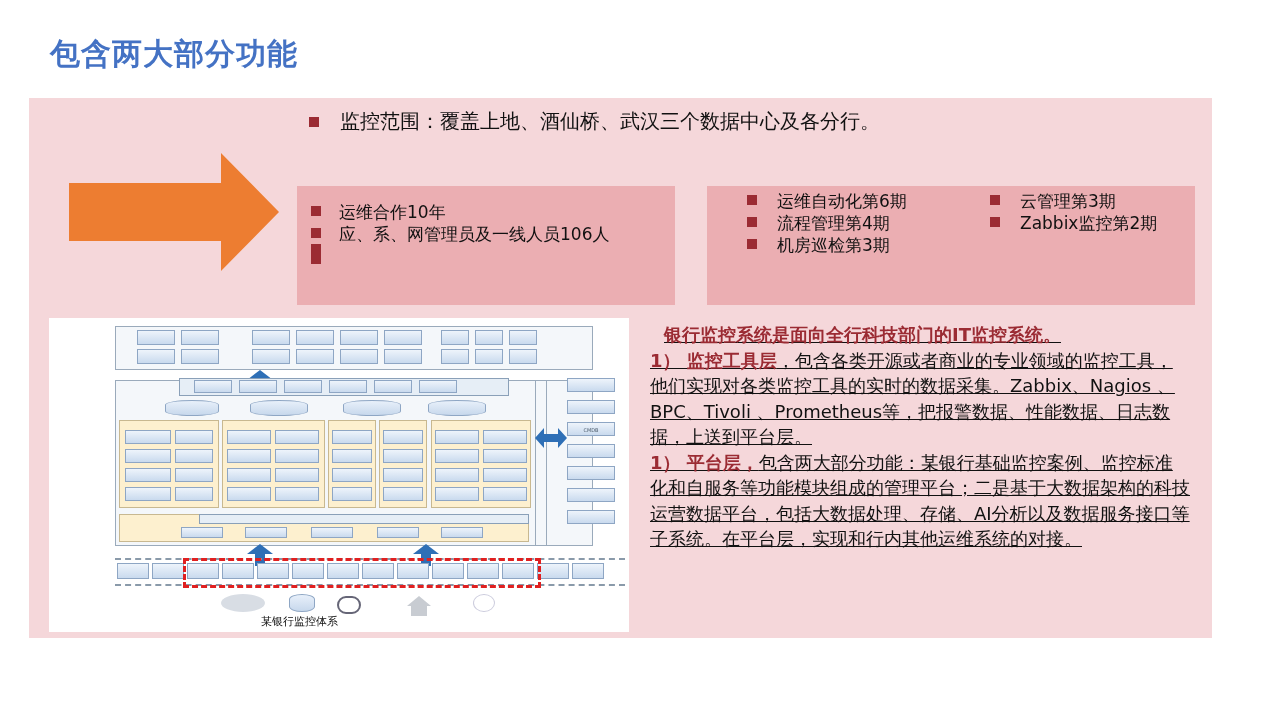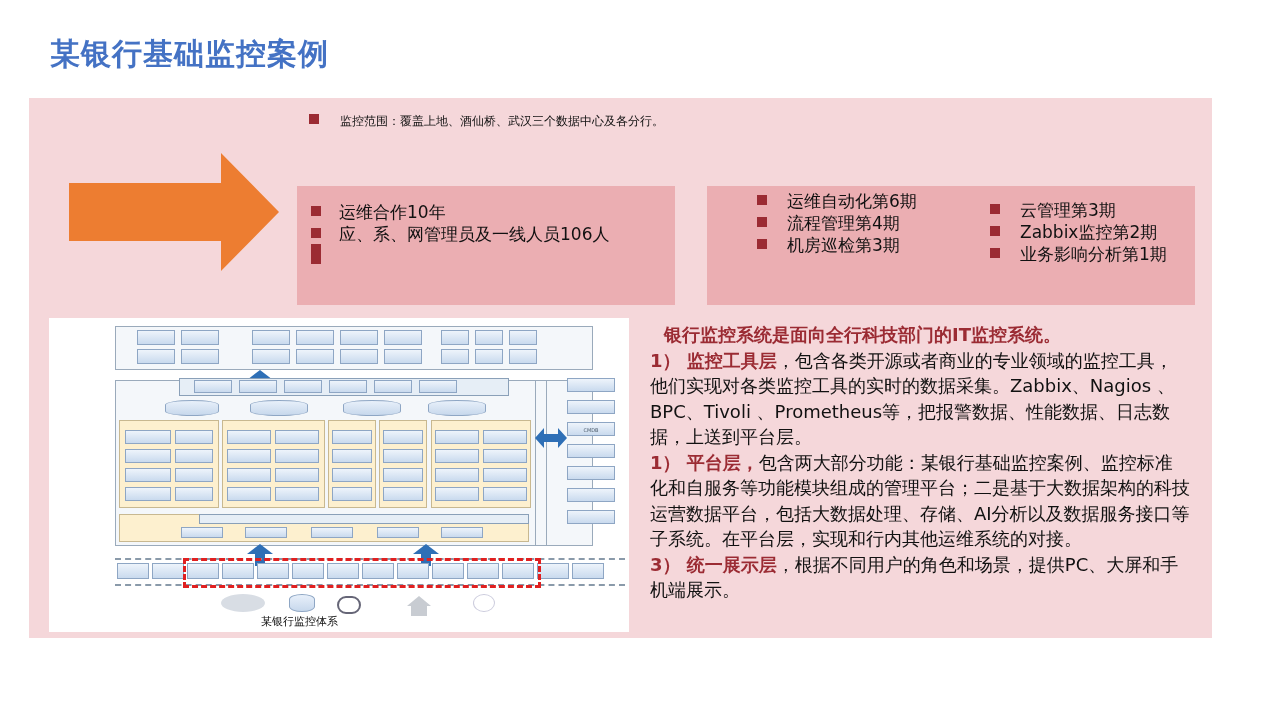--- a/index.html
+++ b/index.html
@@ -17,41 +17,41 @@
     background: #f5d7da;
   }
 
   .arrow { position: absolute; left: 69px; top: 153px; width: 210px; height: 118px; }
 
   .bullet {
     display: inline-block; width: 10px; height: 10px; background: #9b2b33;
     margin-right: 18px; flex: 0 0 auto; position: relative; top: -1px;
   }
 
-  .top-list { position: absolute; left: 309px; top: 111px; width: 890px; font-size: 12px; line-height: 21px; }
+  .top-list { position: absolute; left: 309px; top: 111px; width: 890px; font-size: 20px; line-height: 21px; }
   .top-list .row { display: flex; align-items: baseline; }
   .top-list .row .txt { flex: 1; }
   .top-list .row .bullet { margin-right: 21px; }
 
   .box-left {
     position: absolute; left: 297px; top: 186px; width: 378px; height: 119px;
     background: #ebaeb2; padding: 15px 0 0 14px; font-size: 17px; line-height: 22px;
   }
   .box-left .row, .box-right .row { display: flex; align-items: center; white-space: nowrap; }
   .box-left .bullet { margin-right: 18px; }
 
   .box-right {
     position: absolute; left: 707px; top: 186px; width: 488px; height: 119px;
     background: #ebaeb2; font-size: 17px; line-height: 22px;
   }
-  .box-right .col1 { position: absolute; left: 50px; top: 4px; }
-  .box-right .col2 { position: absolute; left: 283px; top: 13px; }
+  .box-right .col1 { position: absolute; left: 40px; top: 4px; }
+  .box-right .col2 { position: absolute; left: 283px; top: 4px; }
   .box-right .bullet { margin-right: 20px; }
 
-  .desc { position: absolute; left: 650px; top: 322px; width: 540px; font-size: 18px; line-height: 25.5px; }
+  .desc { position: absolute; left: 650px; top: 322px; width: 540px; font-size: 18px; line-height: 25.5px; text-decoration: underline; }
   .desc .lead { color: #9b2b33; font-weight: bold; padding-left: 14px; }
   .desc .hl { color: #9b2b33; font-weight: bold; }
 
   
   .diagram {
     position: absolute; left: 49px; top: 318px; width: 580px; height: 314px;
     background: #ffffff; overflow: hidden;
   }
   .dbox { position: absolute; border: 1px solid #8aa0b8; background: #e6eef6; }
   .dbox.section { background: #f4f7fa; border-color: #9aaabb; }
@@ -60,21 +60,21 @@
   .cyl { position: absolute; height: 16px; border: 1px solid #8ea6c4; border-radius: 50%/30%; background: linear-gradient(#e8f0fa, #c7d8ec); font-size: 5px; color: #506070; text-align: center; line-height: 14px; }
   .up-arrow { position: absolute; width: 0; height: 0; border-left: 13px solid transparent; border-right: 13px solid transparent; border-bottom: 10px solid #2e6fb6; }
   .up-shaft { position: absolute; width: 10px; background: #2e6fb6; }
   .dash-line { position: absolute; height: 0; border-top: 2px dashed #8a9aaa; }
   .red-dash { position: absolute; border: 3px dashed #e02020; }
   .caption { position: absolute; left: 212px; top: 296px; font-size: 11px; color: #111; }
 </style>
 </head>
 <body>
 
-<div class="title">某银行基础监控案例</div>
+<div class="title">包含两大部分功能</div>
 
 <div class="panel"></div>
 
 <svg class="arrow" viewBox="0 0 210 118">
   <polygon points="0,30 152,30 152,0 210,59 152,118 152,88 0,88" fill="#ed7d31"></polygon>
 </svg>
 
 <div class="top-list">
   <div class="row">
     <span class="bullet"></span>
@@ -115,33 +115,28 @@
       </div>
   </div>
   <div class="col2">
     <div class="row">
         <span class="bullet"></span>
         <span>云管理第3期</span>
       </div>
     <div class="row">
         <span class="bullet"></span>
         <span>Zabbix监控第2期</span>
-      </div>
-    <div class="row">
-        <span class="bullet"></span>
-        <span>业务影响分析第1期</span>
       </div>
   </div>
 </div>
 
 <div class="desc">
   <div class="lead">银行监控系统是面向全行科技部门的IT监控系统。</div>
   <div><span class="hl">1） 监控工具层</span><span>，包含各类开源或者商业的专业领域的监控工具，他们实现对各类监控工具的实时的数据采集。Zabbix、Nagios 、BPC、Tivoli 、Prometheus等，把报警数据、性能数据、日志数据，上送到平台层。</span></div>
   <div><span class="hl">1） 平台层，</span><span>包含两大部分功能：某银行基础监控案例、监控标准化和自服务等功能模块组成的管理平台；二是基于大数据架构的科技运营数据平台，包括大数据处理、存储、AI分析以及数据服务接口等子系统。在平台层，实现和行内其他运维系统的对接。</span></div>
-  <div><span class="hl">3） 统一展示层</span><span>，根据不同用户的角色和场景，提供PC、大屏和手机端展示。</span></div>
 </div>
 
 <div class="diagram">
 
   <div class="dbox section" style="left:66px;top:8px;width:478px;height:44px;"></div>
   <div class="dcell" style="left:88px;top:12px;width:38px;height:15px;"></div>
   <div class="dcell" style="left:132px;top:12px;width:38px;height:15px;"></div>
   <div class="dcell" style="left:88px;top:31px;width:38px;height:15px;"></div>
   <div class="dcell" style="left:132px;top:31px;width:38px;height:15px;"></div>
   <div class="dcell" style="left:203px;top:12px;width:38px;height:15px;"></div>

